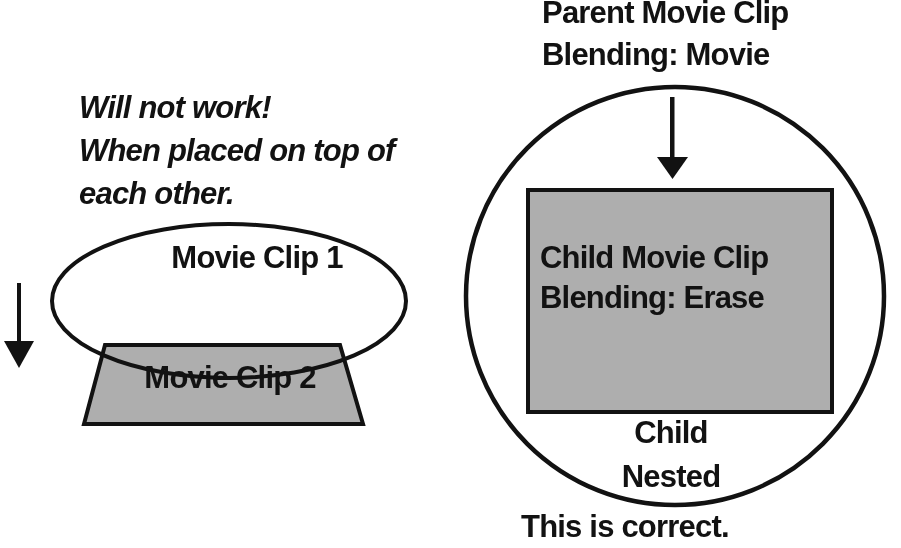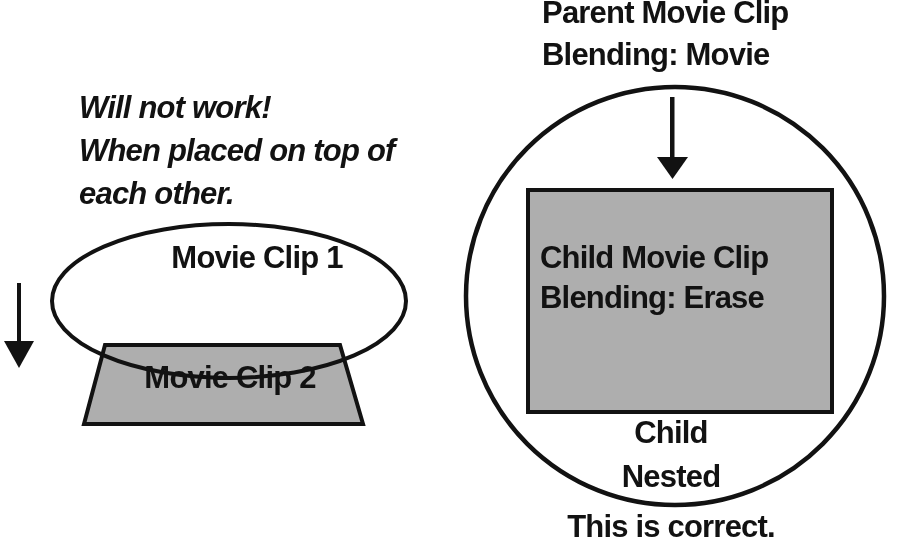--- a/index.html
+++ b/index.html
@@ -22,21 +22,21 @@
     font-weight:bold;
     font-size:31px;
     letter-spacing:-0.8px;
     white-space:nowrap;
     z-index:2;
   }
   .caption-left{left:79px;top:86px;line-height:43px;font-style:italic;}
   .header-right{left:542px;top:-8px;line-height:42px;}
   .child-label{left:540px;top:238px;line-height:40px;}
   .nested-label{left:521px;top:411px;width:300px;line-height:44px;text-align:center;}
-  .footer-right{left:521px;top:505px;width:300px;line-height:43px;text-align:center;}
+  .footer-right{left:521px;top:505px;width:300px;line-height:43px;text-align:left;}
   .mc1-label{left:107px;top:236px;width:300px;line-height:43px;text-align:center;}
   .mc2-label{left:80px;top:356px;width:300px;line-height:43px;text-align:center;}
 </style>
 </head>
 <body>
 
 <div class="stage">
 
   <svg width="901" height="548" viewBox="0 0 901 548">
 

